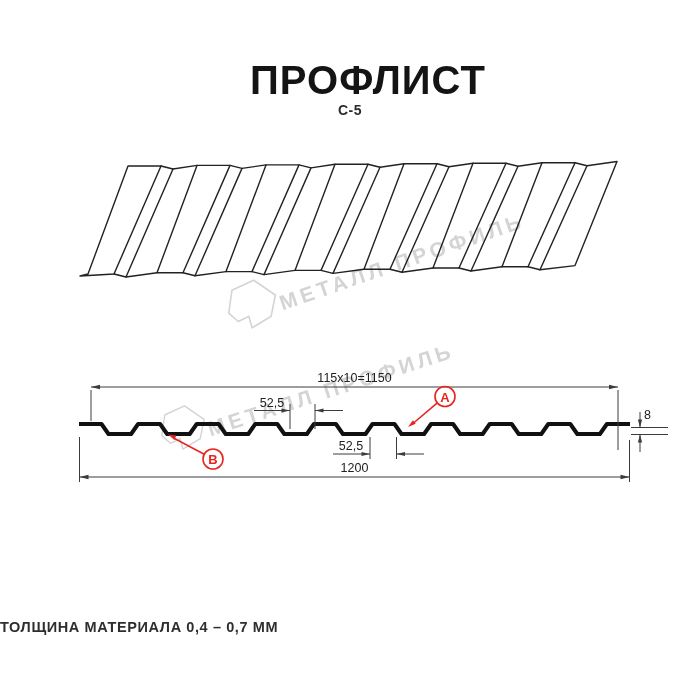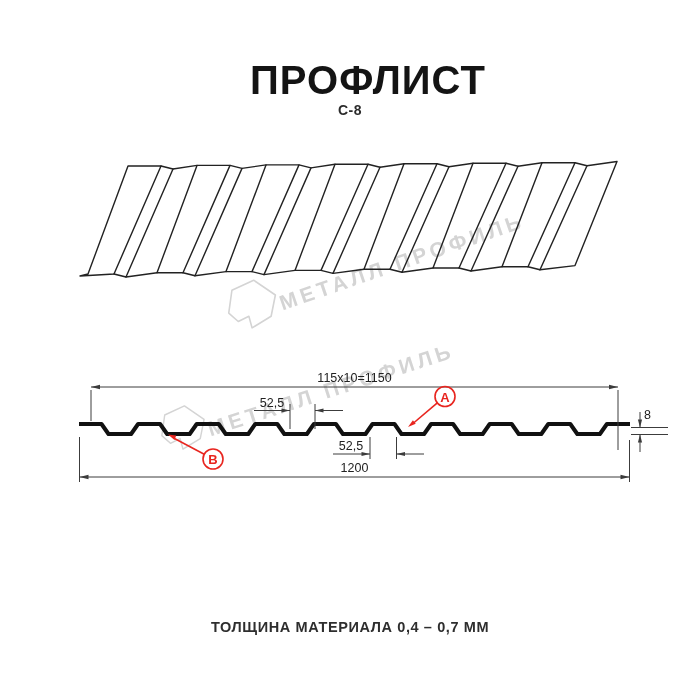--- a/index.html
+++ b/index.html
@@ -2,42 +2,42 @@
 <html><head>
 <meta charset="utf-8">
 <style>
   html,body{margin:0;padding:0;background:#fff;}
   .page{position:relative;width:700px;height:700px;background:#ffffff;overflow:hidden;
         font-family:"Liberation Sans", sans-serif;}
   .title{position:absolute;left:0;top:58px;width:700px;text-align:center;
          font-size:40px;font-weight:700;letter-spacing:1px;color:#141414;margin:0;padding-left:18px;}
   .subtitle{position:absolute;left:0;top:102px;width:700px;text-align:center;
          font-size:14px;font-weight:600;letter-spacing:0.5px;color:#2b2b2b;}
-  .footer{position:absolute;left:0;top:619px;width:700px;text-align:center;
+  .footer{position:absolute;left:0;top:619px;width:700px;
          font-size:14.5px;font-weight:600;letter-spacing:0.6px;color:#2e2e2e;}
   .wm-text{position:absolute;white-space:nowrap;color:#d4d4d4;font-weight:700;
          font-size:21px;letter-spacing:4px;}
   .wm1{left:402px;top:262px;transform:translate(-50%,-50%) rotate(-19deg);}
   .wm2{left:331px;top:390px;transform:translate(-50%,-50%) rotate(-18deg);}
   .wm-logo{position:absolute;}
   svg.draw{position:absolute;left:0;top:0;}
   .thin{stroke:#3c3c3c;stroke-width:1;fill:none;}
   .ah{fill:#3c3c3c;stroke:none;}
   .dimtxt{fill:#222;font-size:12.5px;font-family:"Liberation Sans",sans-serif;}
   .red{stroke:#e8251f;fill:none;stroke-width:1.6;}
   .redtxt{fill:#e8251f;font-size:13px;font-weight:600;font-family:"Liberation Sans",sans-serif;}
   .redah{fill:#e8251f;stroke:none;}
 </style>
 </head>
 <body>
 
 <div class="page">
 
   <h1 class="title">ПРОФЛИСТ</h1>
-  <div class="subtitle">С-8</div>
+  <div class="subtitle">С-5</div>
 
   <svg class="wm-logo" style="left:222px;top:277px" width="58" height="53" viewBox="0 0 100 100">
     <polygon points="8,68 14,25 55,6 96,34 88,74 52,96 46,74 26,84" fill="none" stroke="#d4d4d4" stroke-width="3" stroke-linejoin="round"></polygon>
   </svg>
   <div class="wm-text wm1">МЕТАЛЛ ПРОФИЛЬ</div>
 
   <svg class="wm-logo" style="left:156px;top:403px" width="52" height="48" viewBox="0 0 100 100">
     <polygon points="8,68 14,25 55,6 96,34 88,74 52,96 46,74 26,84" fill="none" stroke="#d4d4d4" stroke-width="3" stroke-linejoin="round"></polygon>
   </svg>
   <div class="wm-text wm2">МЕТАЛЛ ПРОФИЛЬ</div>

